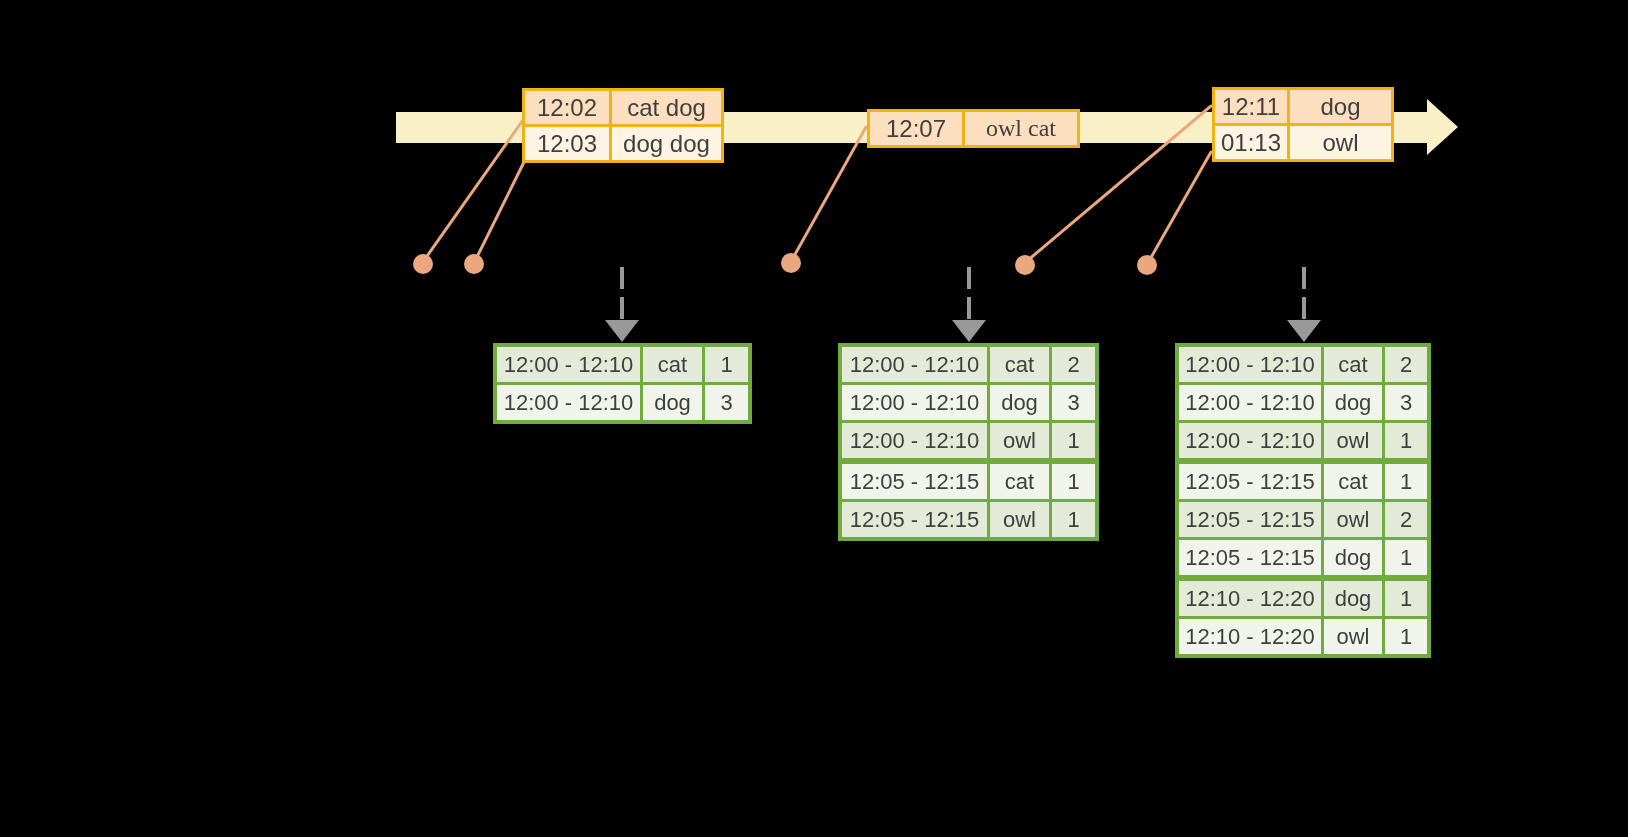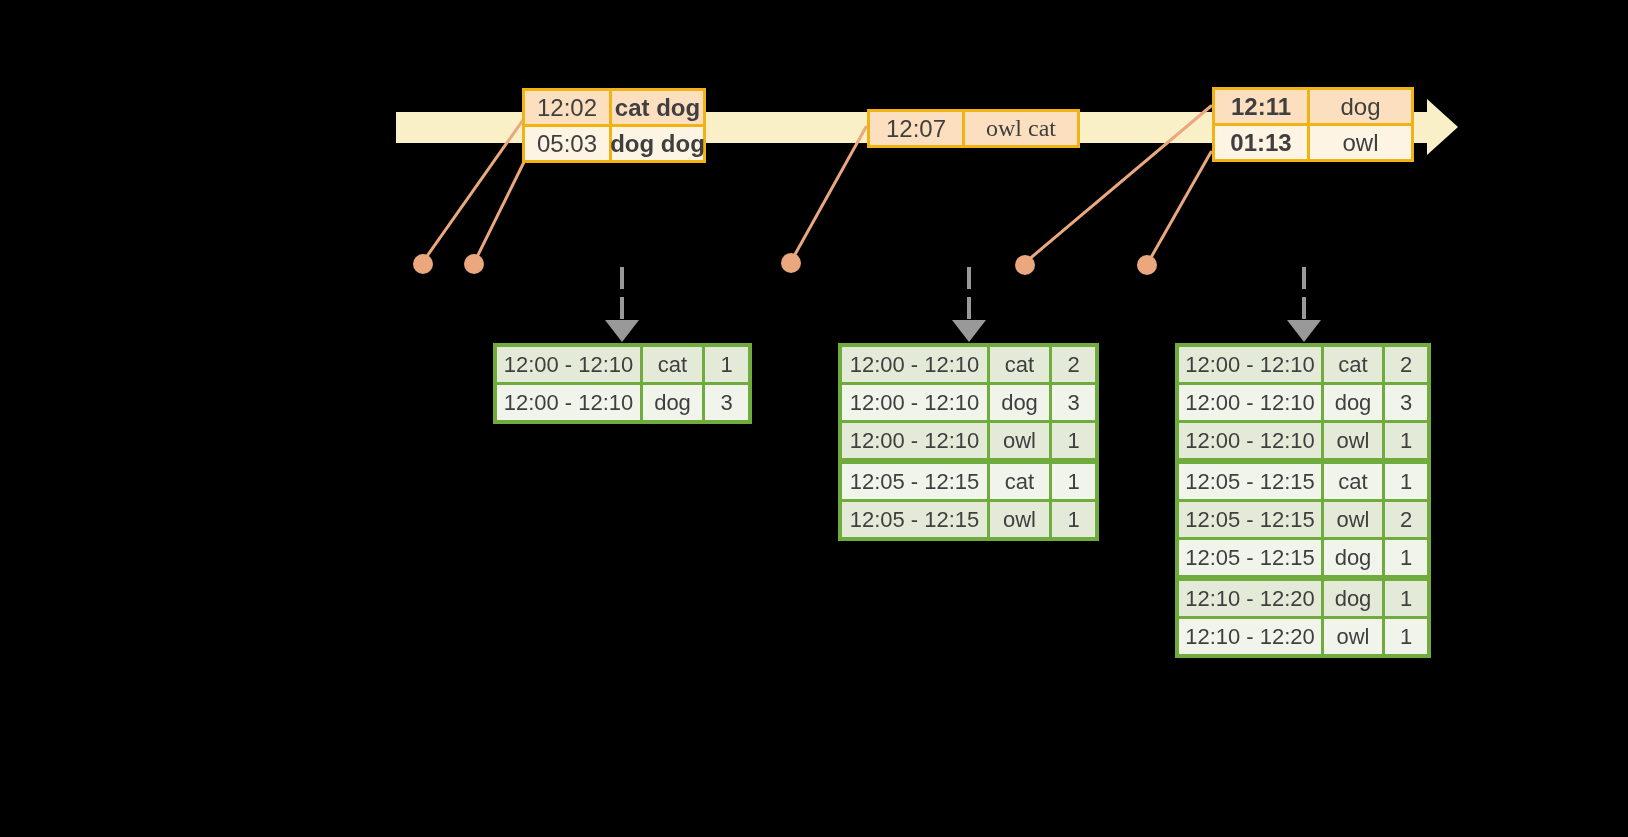--- a/index.html
+++ b/index.html
@@ -17,23 +17,23 @@
              border-left:31px solid var(--band);}
   .overlay{position:absolute;left:0;top:0;}
   
   .event-table{position:absolute;background:var(--amber);padding:3px;display:flex;
                flex-direction:column;gap:3px;box-sizing:border-box;}
   .erow{display:flex;gap:3px;}
   .ecell{height:33px;display:flex;align-items:center;justify-content:center;
          font-size:24px;white-space:nowrap;}
   .peach .ecell{background:var(--peach);}
   .cream .ecell{background:var(--cream);}
-  .t1{left:522px;top:64px;} .t1 .tcol{width:84px;} .t1 .wcol{width:91px;font-weight:bold;}
+  .t1{left:522px;top:64px;} .t1 .tcol{width:84px;} .t1 .wcol{width:109px;}
   .t2{left:867px;top:85px;} .t2 .tcol{width:92px;} .t2 .wcol{width:112px;font-family:Liberation Serif, serif;}
-  .t3{left:1212px;top:63px;} .t3 .tcol{width:92px;font-weight:bold;} .t3 .wcol{width:101px;}
+  .t3{left:1212px;top:63px;} .t3 .tcol{width:72px;} .t3 .wcol{width:101px;}
   
   .result-table{position:absolute;background:var(--green);padding:4px;display:flex;
                 flex-direction:column;gap:3px;box-sizing:content-box;}
   .rrow{display:flex;gap:3px;}
   .rrow.rgroup{margin-top:3px;}
   .rcell{height:35px;display:flex;align-items:center;justify-content:center;
          font-size:22px;white-space:nowrap;}
   .rsage .rcell{background:var(--sage);}
   .rlight .rcell{background:var(--lgreen);}
   .r1{left:493px;top:319px;} .r1 .rwin{width:143px;} .r1 .rword{width:59px;} .r1 .rcount{width:43px;}
@@ -79,21 +79,21 @@
       <polygon points="1287,296 1321,296 1304,318" fill="#999999"></polygon>
     </g>
   </svg>
 
   <div class="event-table t1">
       <div class="erow peach">
         <div class="ecell tcol">12:02</div>
         <div class="ecell wcol">cat dog</div>
       </div>
       <div class="erow cream">
-        <div class="ecell tcol">05:03</div>
+        <div class="ecell tcol">12:03</div>
         <div class="ecell wcol">dog dog</div>
       </div>
     </div>
   <div class="event-table t2">
       <div class="erow peach">
         <div class="ecell tcol">12:07</div>
         <div class="ecell wcol">owl cat</div>
       </div>
     </div>
   <div class="event-table t3">

